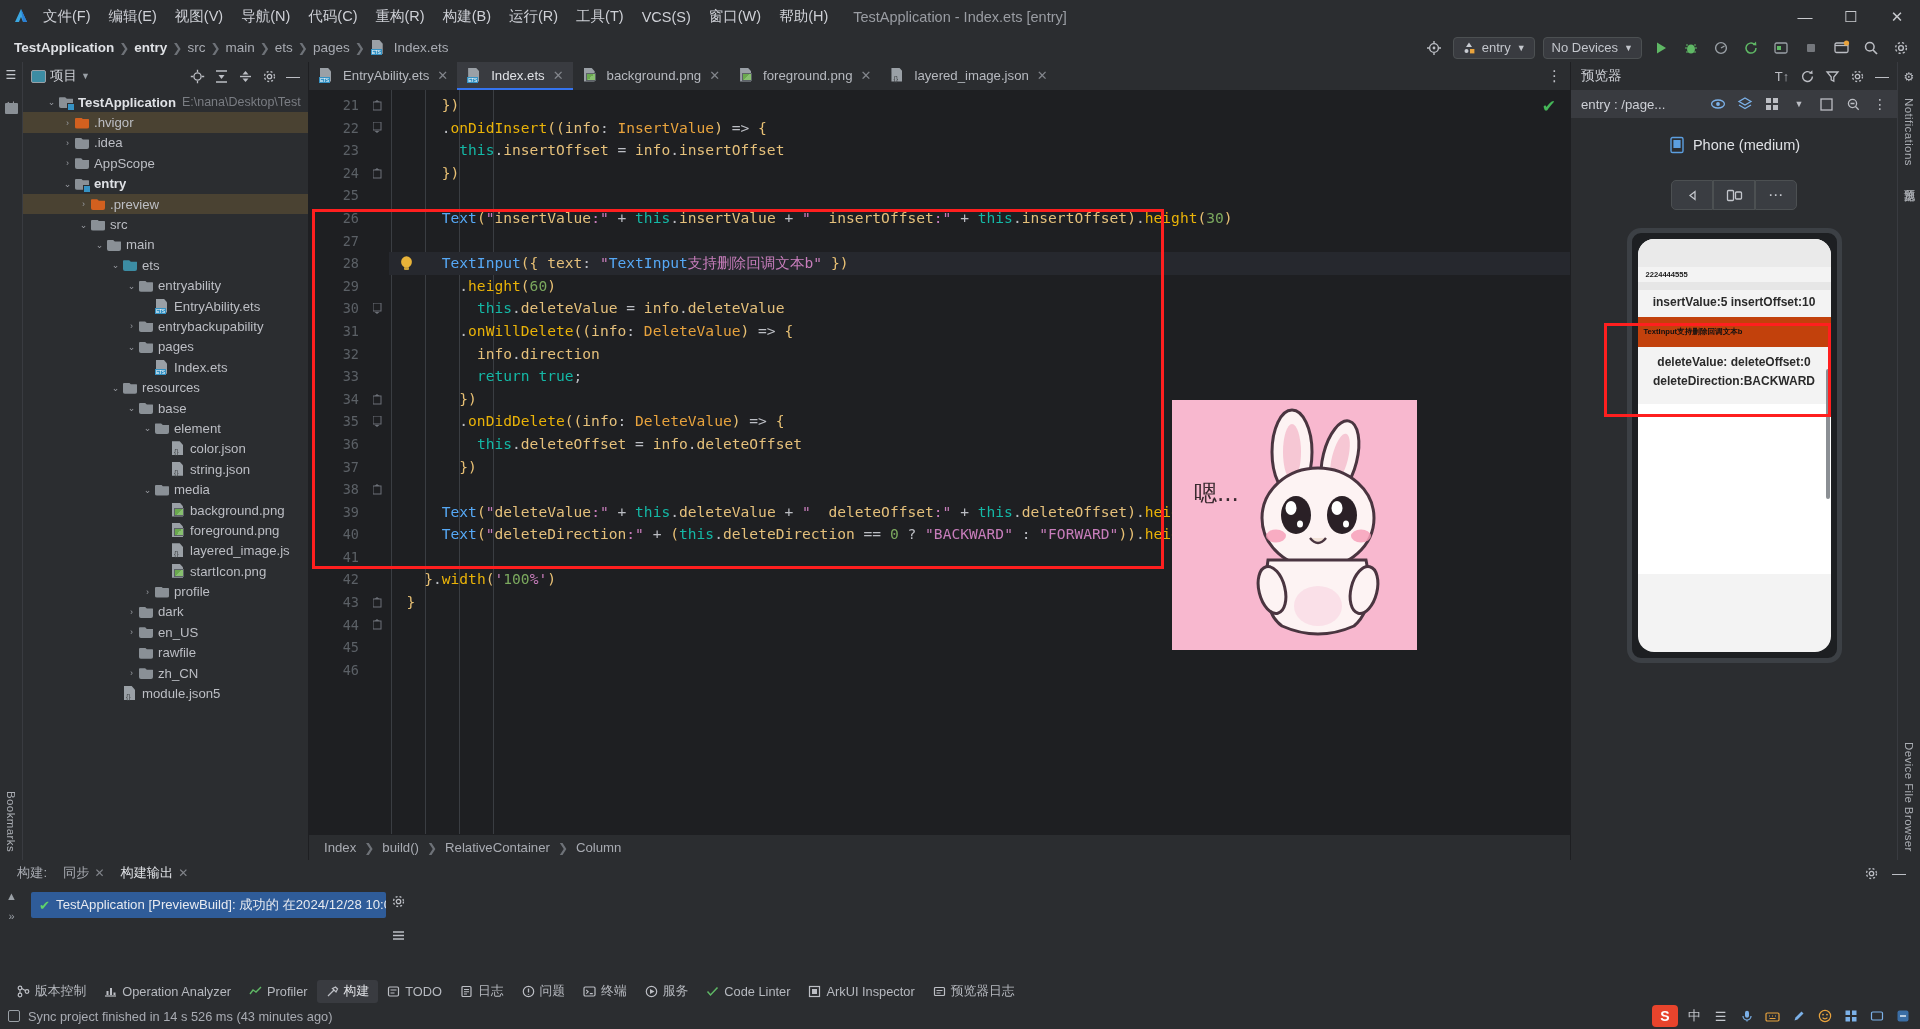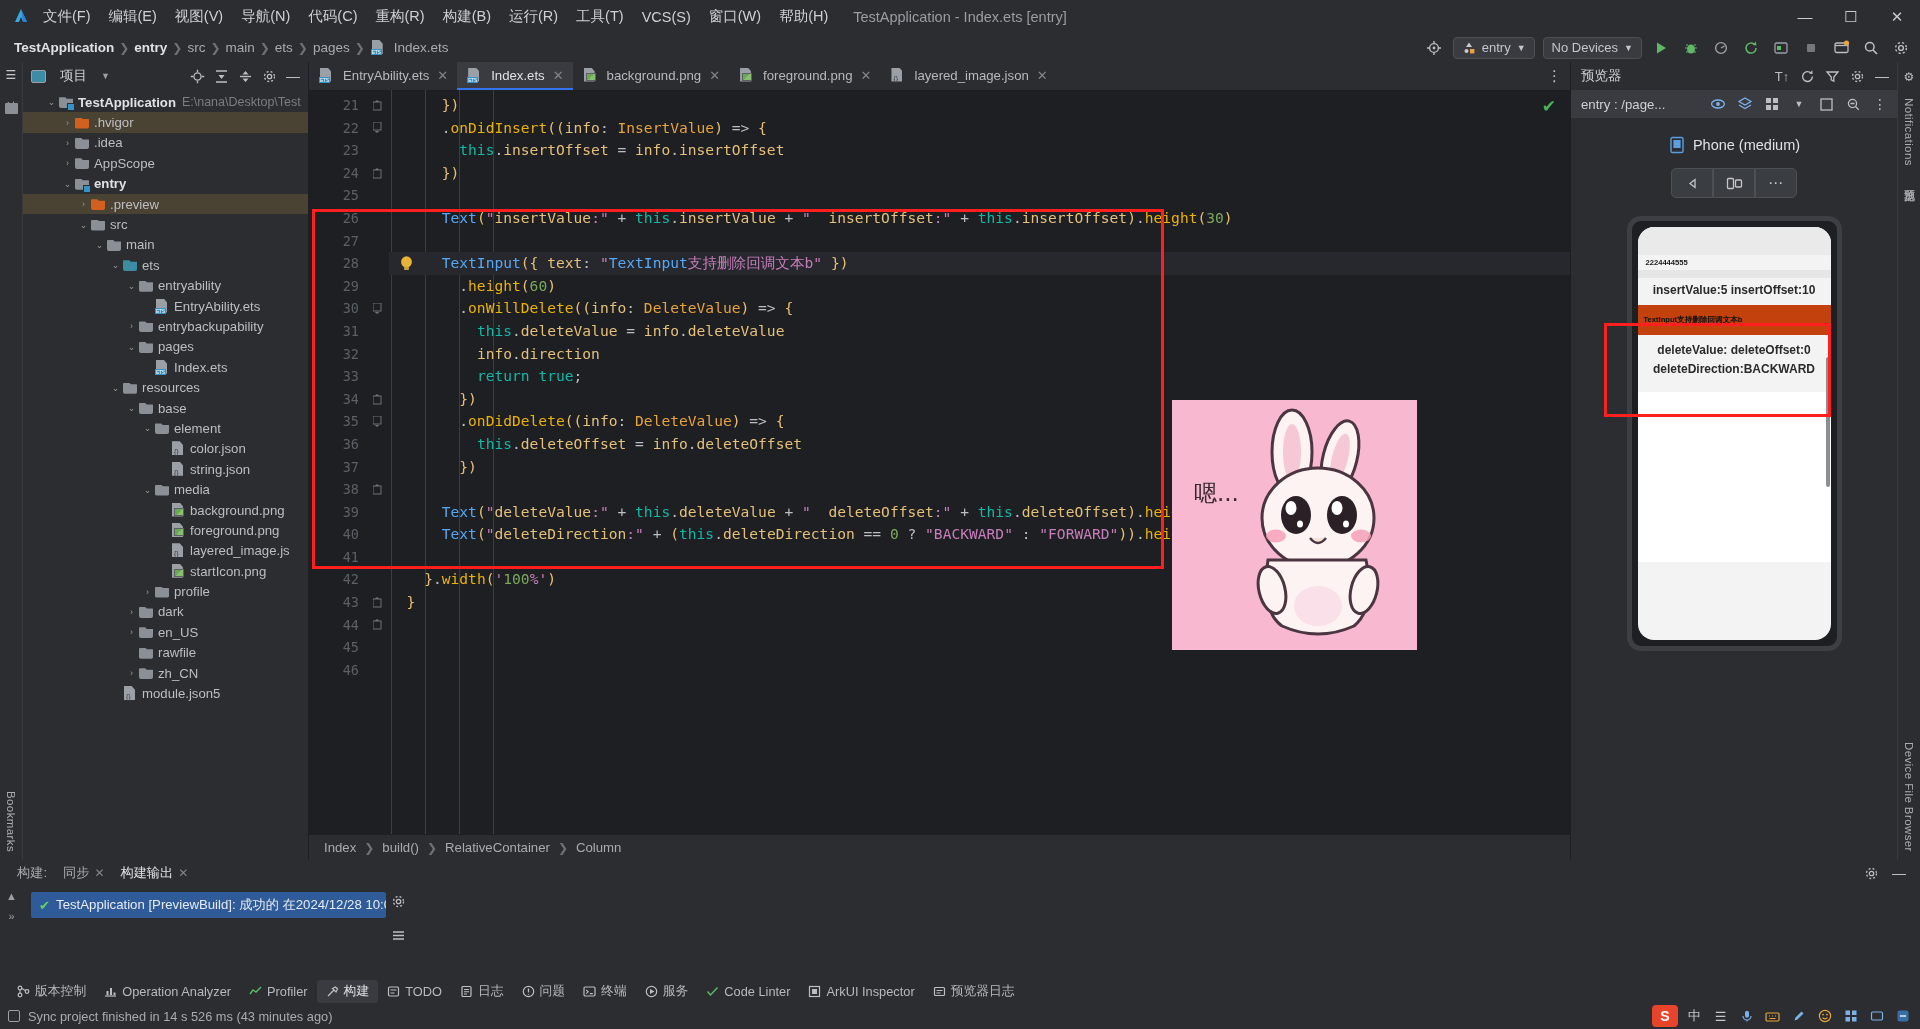--- a/index.html
+++ b/index.html
@@ -32,21 +32,21 @@
   
   .body{ flex:1; display:flex; min-height:0; }
   .leftstrip{ width:23px; background:#2b2d30; display:flex; flex-direction:column;
               align-items:center; padding-top:6px; gap:10px; flex:none; border-right:1px solid #393b40;}
   .vstrip-lbl{ writing-mode:vertical-rl; font-size:11.5px; color:#aaadb3; letter-spacing:.4px;}
   .strip-bottom{ margin-top:auto; padding-bottom:8px; display:flex; flex-direction:column; align-items:center; gap:12px;}
 
   
   .project{ width:286px; background:#2b2d30; display:flex; flex-direction:column; flex:none;
             border-right:1px solid #1e1f22;}
-  .proj-head{ height:28px; display:flex; align-items:center; padding:0 4px 0 8px; gap:14px; }
+  .proj-head{ height:28px; display:flex; align-items:center; padding:0 4px 0 8px; gap:4px; }
   .proj-title{ font-size:13.5px; color:#ced0d6;}
   .proj-head .sp{ margin-left:auto; display:flex; align-items:center; gap:2px;}
   .tree{ flex:1; overflow:hidden; font-size:13.2px; padding-top:2px;}
   .row{ height:20.4px; display:flex; align-items:center; white-space:nowrap; color:#bcbec4;}
   .row.sel-brown{ background:#4a4232;}
   .arrow{ width:13px; text-align:center; color:#9a9da3; font-size:9px; flex:none;}
   .fi{ width:16px;height:14px; flex:none; margin-right:4px; position:relative;}
   .nm{ overflow:hidden; text-overflow:ellipsis;}
   .nm.b{ font-weight:bold; color:#dfe1e5;}
   .path{ color:#7a7d83; font-size:12.5px; margin-left:6px;}
@@ -103,21 +103,21 @@
   .preview{ width:327px; flex:none; background:#2b2d30; display:flex; flex-direction:column;
             border-left:1px solid #1e1f22;}
   .pv-head{ height:28px; display:flex; align-items:center; padding:0 4px 0 10px; gap:4px;}
   .pv-title{ font-size:13.5px; color:#ced0d6;}
   .pv-head .sp{margin-left:auto;display:flex;align-items:center;gap:3px;}
   .pv-bar{ height:28px; background:#393b40; display:flex; align-items:center; padding:0 6px 0 10px; gap:5px;}
   .pv-bar .nm{ font-size:13.2px; color:#ced0d6; }
   .pv-bar .sp{margin-left:auto;display:flex;align-items:center;gap:5px;}
   .pv-body{ flex:1; background:#2b2d30; display:flex; flex-direction:column; align-items:center;
             padding-top:18px; position:relative; overflow:hidden;}
-  .devname{ display:flex; align-items:center; gap:7px; font-size:14.5px; color:#dfe1e5; margin-bottom:14px;}
+  .devname{ display:flex; align-items:center; gap:7px; font-size:14.5px; color:#dfe1e5; margin-bottom:26px;}
   .devctl{ display:flex; align-items:center; gap:0; margin-bottom:18px;}
   .devbtn{ width:42px;height:30px; border:1px solid #4c5052; background:#3a3d42;
            display:flex;align-items:center;justify-content:center; color:#c3c6cc;}
   .devbtn:first-child{border-radius:5px 0 0 5px;} .devbtn:last-child{border-radius:0 5px 5px 0;}
   .phone{ width:215px; height:435px; background:#1d1f22; border:5px solid #3c4045;
           border-radius:14px; position:relative; overflow:hidden;}
   .screen{ position:absolute; inset:6px; background:#f3f3f3; border-radius:16px; overflow:hidden;font-weight:bold; }
   .sc-head{ height:28px; background:#eaeaea;}
   .sc-txt{ font-size:7.6px; color:#1a1a1a; padding:3px 8px; font-family:"Liberation Sans",sans-serif;}
   .sc-row{ padding:2px 8px; font-size:12px; color:#2a2a2a;}
@@ -639,22 +639,22 @@
             <div class="cl" style="position: relative;">        <span class="kw">this</span>.<span class="th">insertOffset</span> = <span class="th">info</span>.<span class="th">insertOffset</span></div>
             <div class="cl" style="position: relative;">      <span class="p">}</span><span class="p">)</span></div>
             <div class="cl" style="position: relative;"></div>
             <div class="cl" style="position: relative;">      <span class="fn">Text</span><span class="p">(</span><span class="s">"<span class="th">insertValue</span>:"</span> + <span class="kw">this</span>.<span class="th">insertValue</span> + <span class="s">"  <span class="th">insertOffset</span>:"</span> + <span class="kw">this</span>.<span class="th">insertOffset</span><span class="p">)</span>.<span class="m">height</span><span class="p">(</span><span class="num">30</span><span class="p">)</span></div>
             <div class="cl" style="position: relative;"></div>
             <div class="cl hl" style="position: relative;">      <span class="fn">TextInput</span><span class="p">(</span><span class="p">{</span> <span class="th">text</span>: <span class="s">"<span class="fn">TextInput</span>支持删除回调文本b"</span> <span class="p">}</span><span class="p">)</span><span style="position: absolute; left: 10px; top: 3px;"><svg width="15" height="17" viewBox="0 0 15 17">
                   <ellipse cx="7.5" cy="7" rx="5.4" ry="5.8" fill="#e8b339"></ellipse>
                   <rect x="5" y="12" width="5" height="3" rx="1" fill="#c9a03a"></rect>
                 </svg></span></div>
             <div class="cl" style="position: relative;">        .<span class="m">height</span><span class="p">(</span><span class="num">60</span><span class="p">)</span></div>
+            <div class="cl" style="position: relative;">          <span class="kw">this</span>.<span class="th">deleteValue</span> = <span class="th">info</span>.<span class="th">deleteValue</span></div>
             <div class="cl" style="position: relative;">        .<span class="m">onWillDelete</span><span class="p">(</span><span class="p">(</span><span class="th">info</span>: <span class="t">DeleteValue</span><span class="p">)</span> =&gt; <span class="p">{</span></div>
-            <div class="cl" style="position: relative;">          <span class="kw">this</span>.<span class="th">deleteValue</span> = <span class="th">info</span>.<span class="th">deleteValue</span></div>
             <div class="cl" style="position: relative;">          <span class="th">info</span>.<span class="th">direction</span></div>
             <div class="cl" style="position: relative;">          <span class="kw">return</span> <span class="kw">true</span>;</div>
             <div class="cl" style="position: relative;">        <span class="p">}</span><span class="p">)</span></div>
             <div class="cl" style="position: relative;">        .<span class="m">onDidDelete</span><span class="p">(</span><span class="p">(</span><span class="th">info</span>: <span class="t">DeleteValue</span><span class="p">)</span> =&gt; <span class="p">{</span></div>
             <div class="cl" style="position: relative;">          <span class="kw">this</span>.<span class="th">deleteOffset</span> = <span class="th">info</span>.<span class="th">deleteOffset</span></div>
             <div class="cl" style="position: relative;">        <span class="p">}</span><span class="p">)</span></div>
             <div class="cl" style="position: relative;"></div>
             <div class="cl" style="position: relative;">      <span class="fn">Text</span><span class="p">(</span><span class="s">"<span class="th">deleteValue</span>:"</span> + <span class="kw">this</span>.<span class="th">deleteValue</span> + <span class="s">"  <span class="th">deleteOffset</span>:"</span> + <span class="kw">this</span>.<span class="th">deleteOffset</span><span class="p">)</span>.<span class="m">height</span><span class="p">(</span><span class="num">30</span><span class="p">)</span></div>
             <div class="cl" style="position: relative;">      <span class="fn">Text</span><span class="p">(</span><span class="s">"<span class="th">deleteDirection</span>:"</span> + <span class="p">(</span><span class="kw">this</span>.<span class="th">deleteDirection</span> == <span class="num">0</span> ? <span class="s">"BACKWARD"</span> : <span class="s">"FORWARD"</span><span class="p">)</span><span class="p">)</span>.<span class="m">height</span><span class="p">(</span><span class="num">30</span><span class="p">)</span></div>
             <div class="cl" style="position: relative;"></div>

